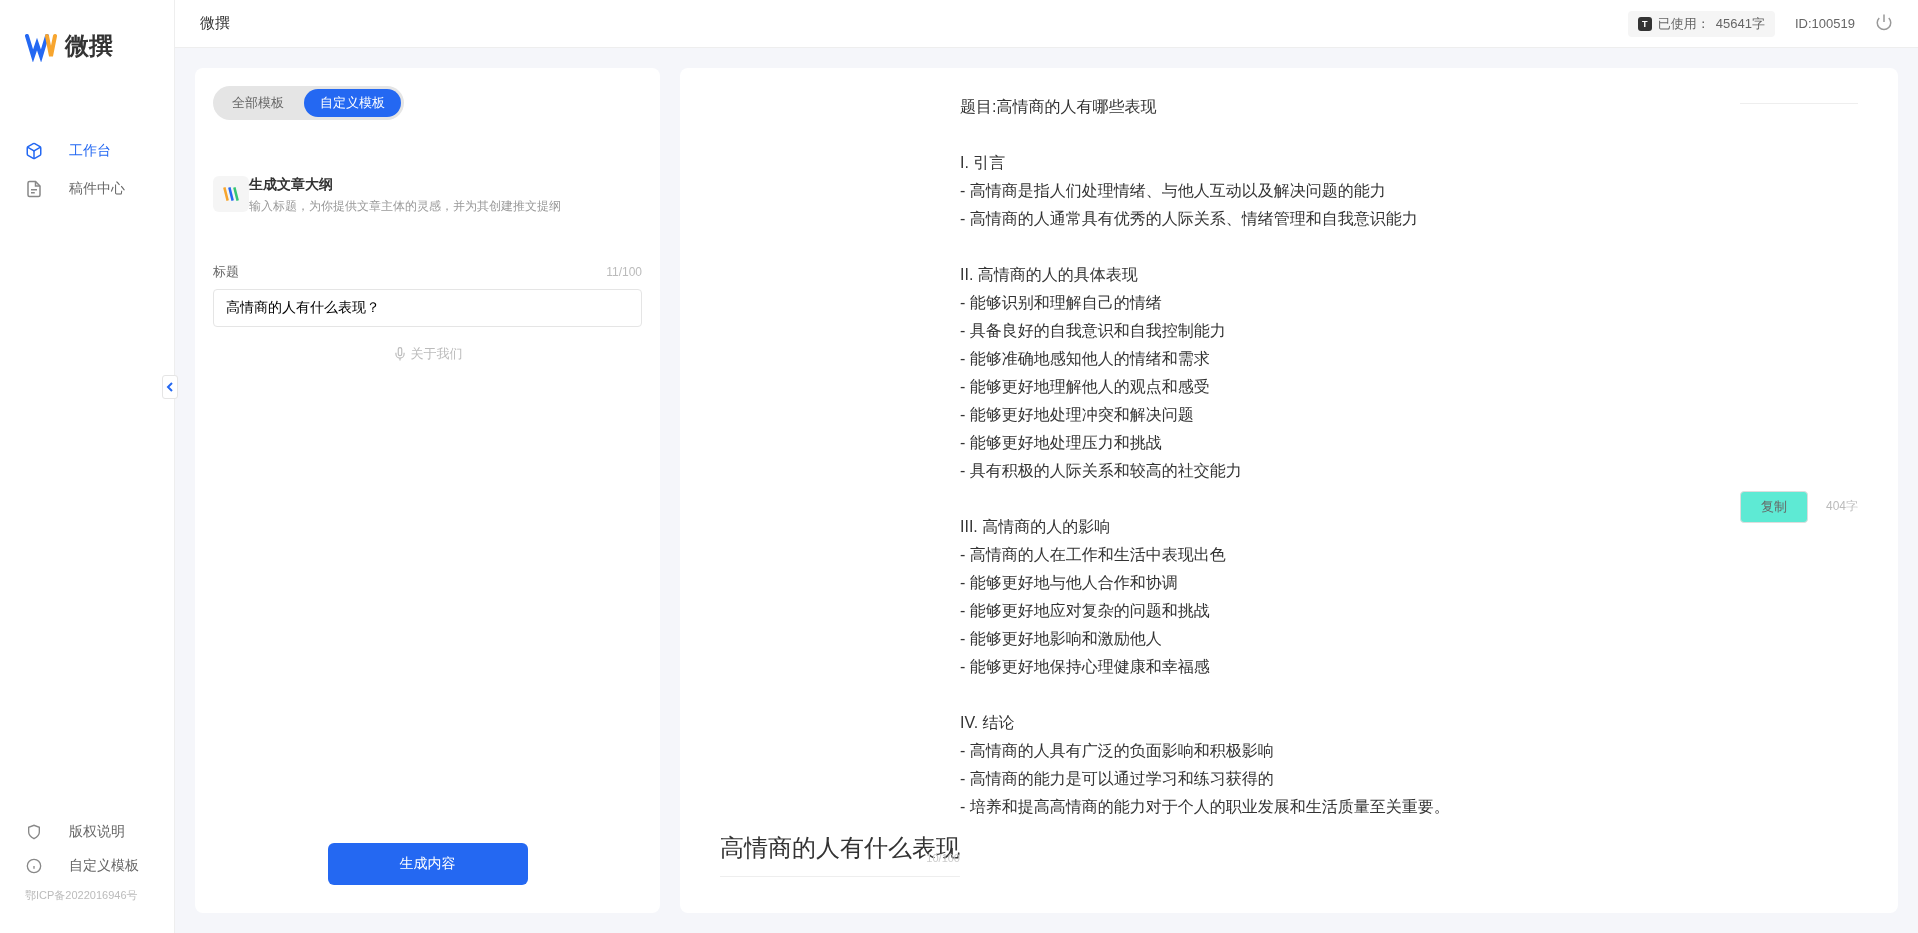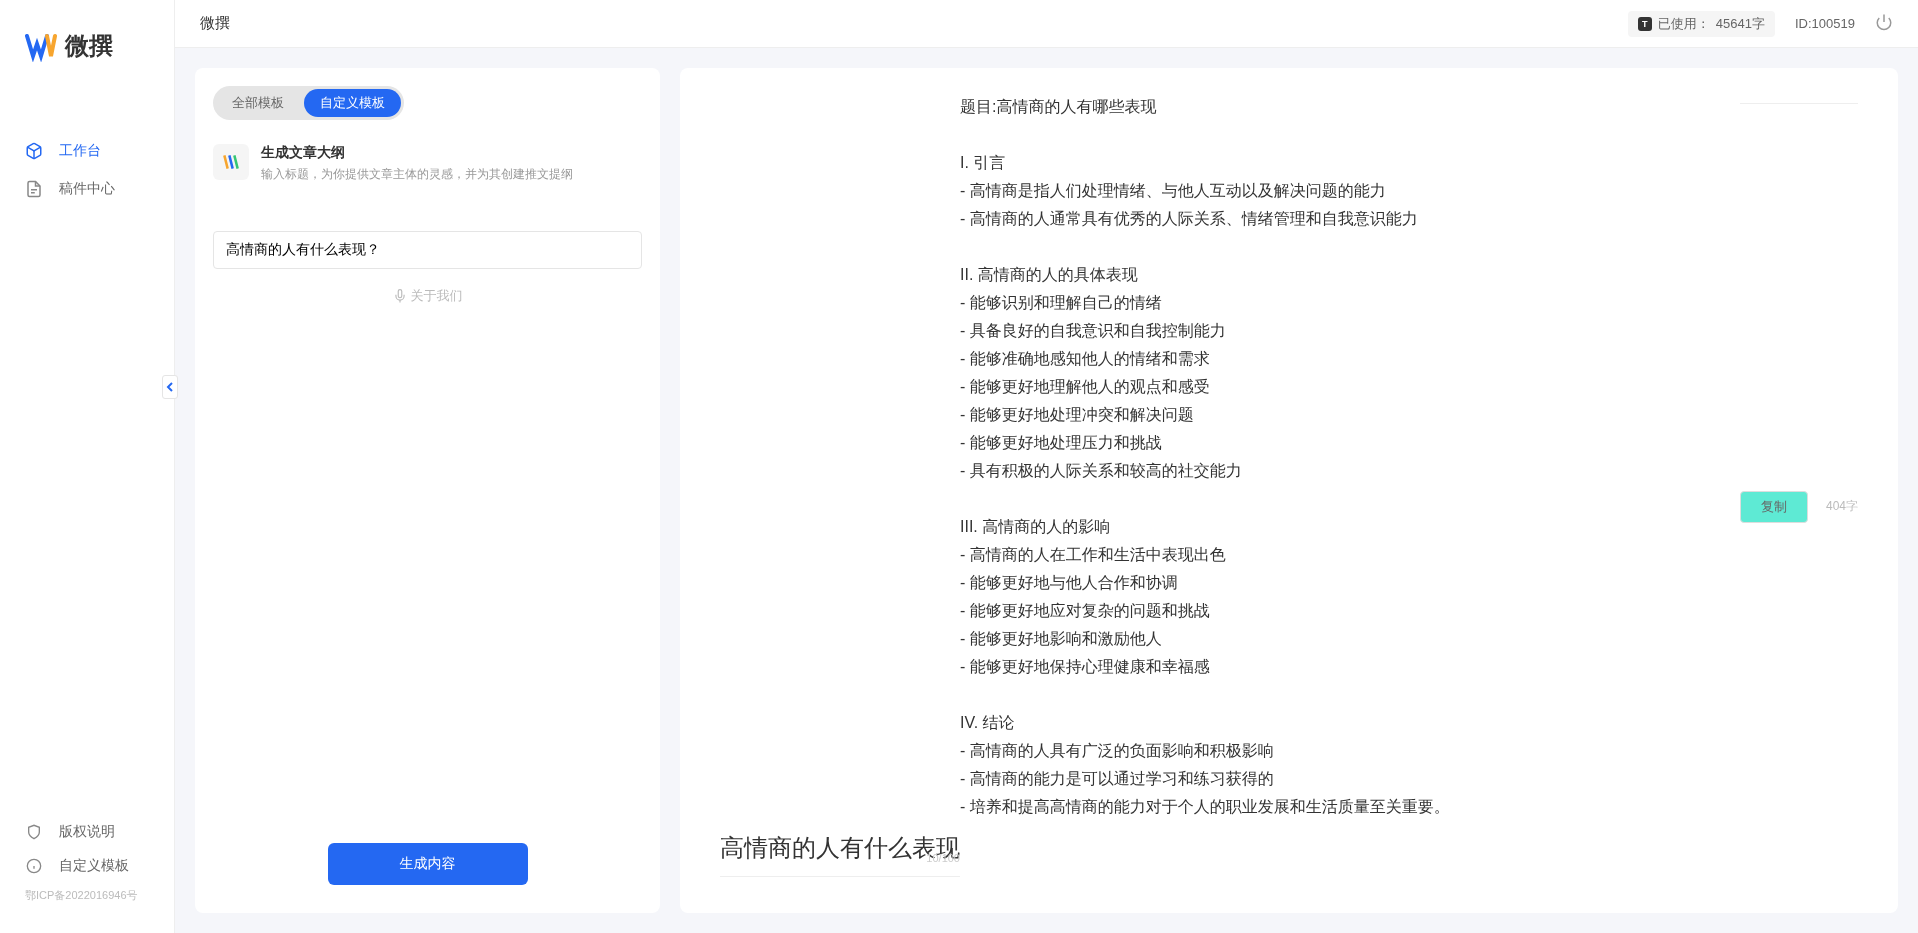--- a/index.html
+++ b/index.html
@@ -6,21 +6,21 @@
     body { font-family: -apple-system, "PingFang SC", "Microsoft YaHei", sans-serif; background: #f5f6fa; color: #333; }
     
     .app { display: flex; height: 100vh; }
     
     
     .sidebar { width: 175px; background: #fff; display: flex; flex-direction: column; border-right: 1px solid #eee; }
     .logo { padding: 30px 25px 20px; display: flex; align-items: center; gap: 8px; }
     .logo-icon { width: 32px; height: 32px; }
     .logo-text { font-size: 24px; font-weight: 600; color: #333; }
     .nav { flex: 1; padding-top: 50px; }
-    .nav-item { display: flex; align-items: center; gap: 16px; padding: 10px 25px; cursor: pointer; font-size: 14px; color: #666; }
+    .nav-item { display: flex; align-items: center; gap: 26px; padding: 10px 25px; cursor: pointer; font-size: 14px; color: #666; }
     .nav-item.active { color: #2468f2; }
     .nav-item .icon { width: 18px; height: 18px; display: flex; align-items: center; justify-content: center; }
     .sidebar-footer { padding-bottom: 20px; margin-top: 12px; }
     .sidebar-footer .nav-item { padding: 8px 25px; }
     .icp { font-size: 11px; color: #bbb; padding: 5px 25px 10px; }
     
     
     .collapse-handle { position: absolute; left: 162px; top: 375px; width: 16px; height: 24px; background: #fff; border: 1px solid #e5e5e5; border-radius: 3px; display: flex; align-items: center; justify-content: center; cursor: pointer; z-index: 10; }
     
     
@@ -33,21 +33,21 @@
     .power-icon { cursor: pointer; }
     
     .content { flex: 1; display: flex; gap: 20px; padding: 20px; overflow: hidden; }
     
     
     .panel-left { width: 465px; background: #fff; border-radius: 8px; display: flex; flex-direction: column; padding: 18px; }
     .tabs { display: flex; gap: 4px; background: #e5e5e5; border-radius: 20px; padding: 3px; width: fit-content; margin-bottom: 18px; }
     .tab { padding: 5px 16px; border-radius: 16px; cursor: pointer; font-size: 13px; color: #666; }
     .tab.active { background: #2468f2; color: #fff; }
     
-    .template-card { display: flex; gap: 12px; padding: 6px 0 18px; }
+    .template-card { display: flex; padding: 6px 0 18px; margin-top: 32px; }
     .template-icon { width: 36px; height: 36px; background: #f5f5f5; border-radius: 6px; display: flex; align-items: center; justify-content: center; flex-shrink: 0; }
     .template-info .tpl-title { font-size: 14px; font-weight: 600; color: #333; margin-bottom: 4px; }
     .template-info .tpl-desc { font-size: 12px; color: #999; }
     
     .form-section { margin-top: 30px; }
     .form-label-row { display: flex; justify-content: space-between; align-items: center; margin-bottom: 8px; }
     .form-label { font-size: 13px; color: #666; }
     .form-counter { font-size: 12px; color: #bbb; }
     .form-input { width: 100%; padding: 10px 12px; border: 1px solid #e5e5e5; border-radius: 4px; font-size: 14px; outline: none; }
     
@@ -163,20 +163,24 @@
                 <path d="M16 4 L20 20" stroke="#35c575" stroke-width="3"></path>
               </svg>
           </div>
           <div class="template-info">
             <div class="tpl-title">生成文章大纲</div>
             <div class="tpl-desc">输入标题，为你提供文章主体的灵感，并为其创建推文提纲</div>
           </div>
         </div>
 
         <div class="form-section">
+          <div class="form-label-row">
+            <span class="form-label">标题</span>
+            <span class="form-counter">11/100</span>
+          </div>
           <input type="text" class="form-input" value="高情商的人有什么表现？" style="">
         </div>
 
         <div class="voice-hint">
           <svg width="14" height="14" viewBox="0 0 24 24" fill="none" stroke="#bbb" stroke-width="2">
               <path d="M12 1a3 3 0 0 0-3 3v8a3 3 0 0 0 6 0V4a3 3 0 0 0-3-3z"></path>
               <path d="M19 10v2a7 7 0 0 1-14 0v-2"></path>
               <line x1="12" y1="19" x2="12" y2="23"></line>
             </svg>
           <span>关于我们</span>

